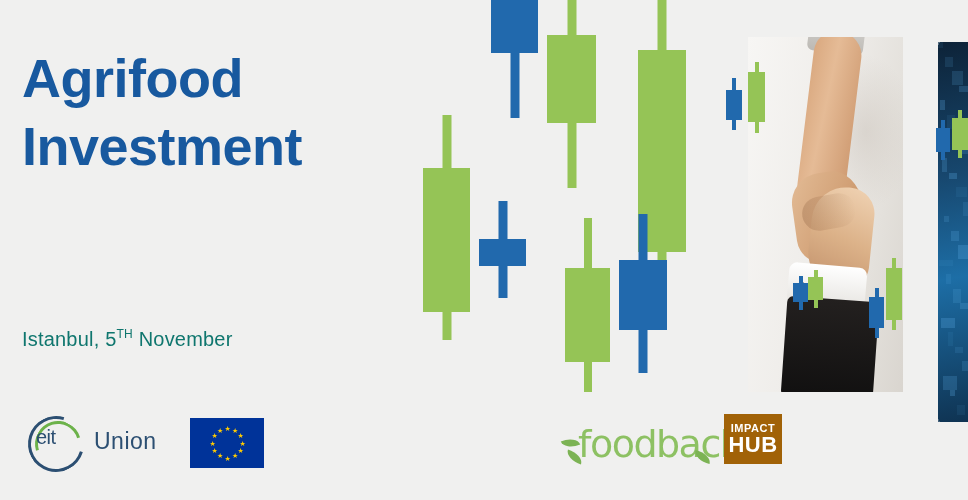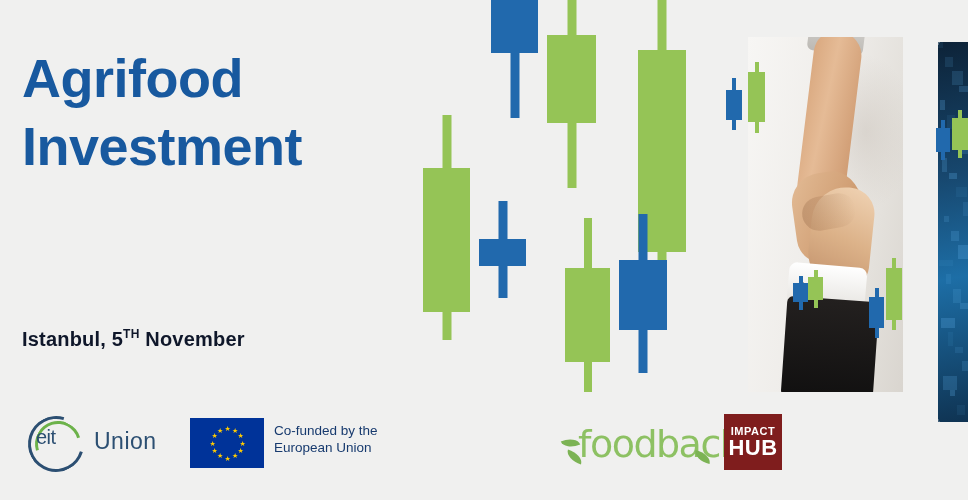--- a/index.html
+++ b/index.html
@@ -25,22 +25,22 @@
     font-family:"Liberation Sans", sans-serif;
     font-weight:bold;
     font-size:54px;
     line-height:68px;
     letter-spacing:-0.5px;
     color:#18599f;
     white-space:nowrap;
   }
   #subtitle {
     position:absolute; left:22px; top:327px;
-    font-size:20px; font-weight:bold;
-    color:#0f172a;
+    font-size:20px; font-weight:normal;
+    color:#0f766e;
     letter-spacing:0.2px;
     white-space:nowrap;
   }
   #subtitle sup { font-size:12px; vertical-align:super; }
 
   
   .candle { position:absolute; }
   .candle .wick { position:absolute; left:50%; transform:translateX(-50%); }
   .candle .body { position:absolute; left:0; right:0; }
   .green .wick, .green .body { background:#95c456; }
@@ -198,22 +198,22 @@
   }
   #logo-foodback .leaf {
     position:absolute; width:17px; height:10px;
     background:#7cb354;
     border-radius:0 100% 0 100%;
   }
 
   
   #logo-hub { position:absolute; left:724px; top:18px; width:200px; height:66px; }
   #logo-hub .sq {
-    position:absolute; left:0; top:0; width:58px; height:56px;
-    background:#7f1d1d;
+    position:absolute; left:0; top:0; width:58px; height:50px;
+    background:#a16207;
     display:flex; flex-direction:column;
     align-items:center; justify-content:center;
     color:#ffffff;
   }
   #logo-hub .sq .impact { font-size:11px; font-weight:bold; letter-spacing:0.5px; }
   #logo-hub .sq .hub    { font-size:22px; font-weight:bold; letter-spacing:0.5px; line-height:22px; }
   #logo-hub .city {
     position:absolute; left:68px; top:16px;
     font-size:24px; font-weight:bold; color:#3c3c3c;
   }
@@ -358,24 +358,20 @@
           <div class="star" style="left: 49.5px; top: 22.5px;">★</div>
           <div class="star" style="left: 47.4904px; top: 30px;">★</div>
           <div class="star" style="left: 42px; top: 35.4904px;">★</div>
           <div class="star" style="left: 34.5px; top: 37.5px;">★</div>
           <div class="star" style="left: 27px; top: 35.4904px;">★</div>
           <div class="star" style="left: 21.5096px; top: 30px;">★</div>
           <div class="star" style="left: 19.5px; top: 22.5px;">★</div>
           <div class="star" style="left: 21.5096px; top: 15px;">★</div>
           <div class="star" style="left: 27px; top: 9.50962px;">★</div>
         </div>
-      <div class="eu-text">
-        <div>Co-funded by the</div>
-        <div>European Union</div>
-      </div>
     </div>
 
 
     <div id="logo-foodback">
       <div class="leaf" style="left:0;top:16px;transform:rotate(-22deg);"></div>
       <div class="leaf" style="left:4px;top:30px;transform:rotate(18deg);"></div>
       <div class="word">foodback</div>
       <div class="leaf" style="left:132px;top:30px;transform:rotate(14deg);"></div>
     </div>
 

